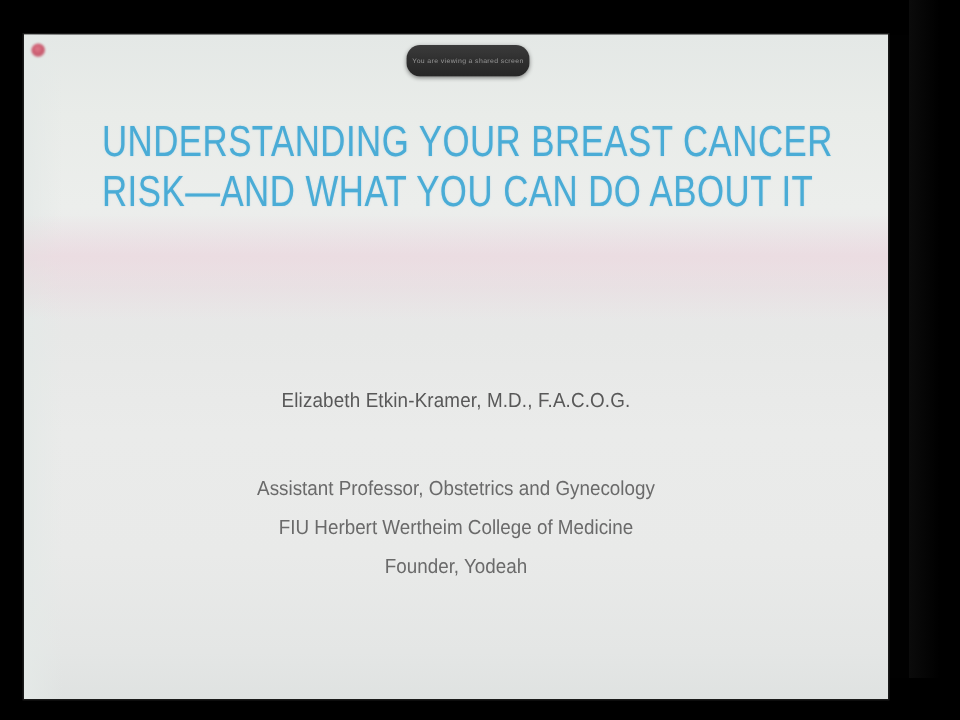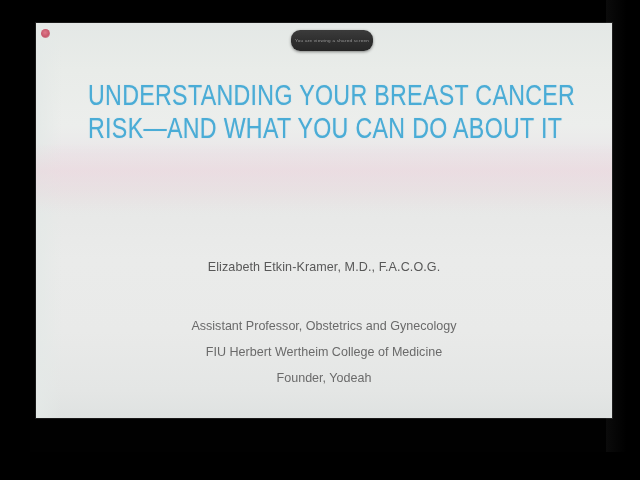--- a/index.html
+++ b/index.html
@@ -30,24 +30,24 @@
   }
   #letterbox-left   { left: 0;   top: 0; width: 30px;  height: 480px; }
   #letterbox-right  { right: 0;  top: 0; width: 34px;  height: 480px;
                       background: linear-gradient(to right,#0b0b0b 0%,#000 60%); }
   #letterbox-top    { left: 0;   top: 0; width: 640px; height: 23px; }
   #letterbox-bottom { left: 0;   bottom: 0; width: 640px; height: 28px; }
 
   
   #slide {
     position: absolute;
-    left: 36px;
+    left: 16px;
     top: 23px;
     width: 576px;
-    height: 395px;
+    height: 443px;
     background:
       linear-gradient(to bottom,
         #e4e8e6 0%,
         #e9ece9 12%,
         #eceeec 26%,
         #eae7e9 33%,
         #e7e8e7 45%,
         #eaebea 60%,
         #e9eae9 78%,
         #e4e6e5 93%,

